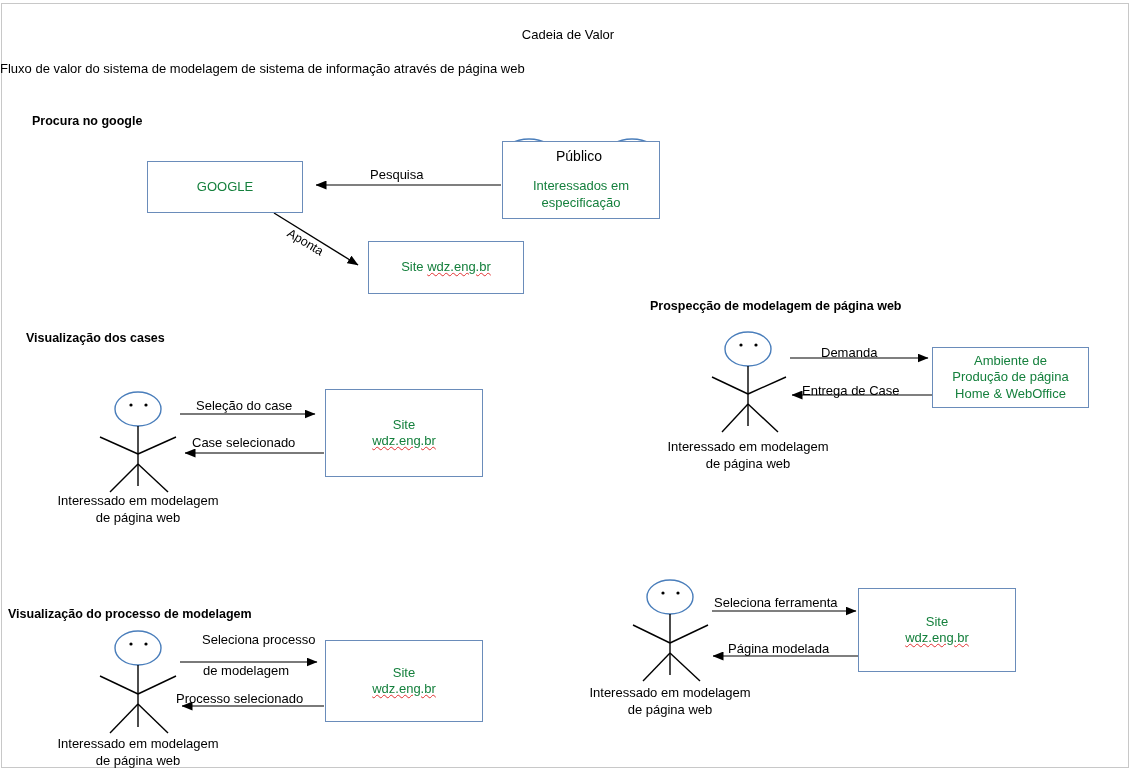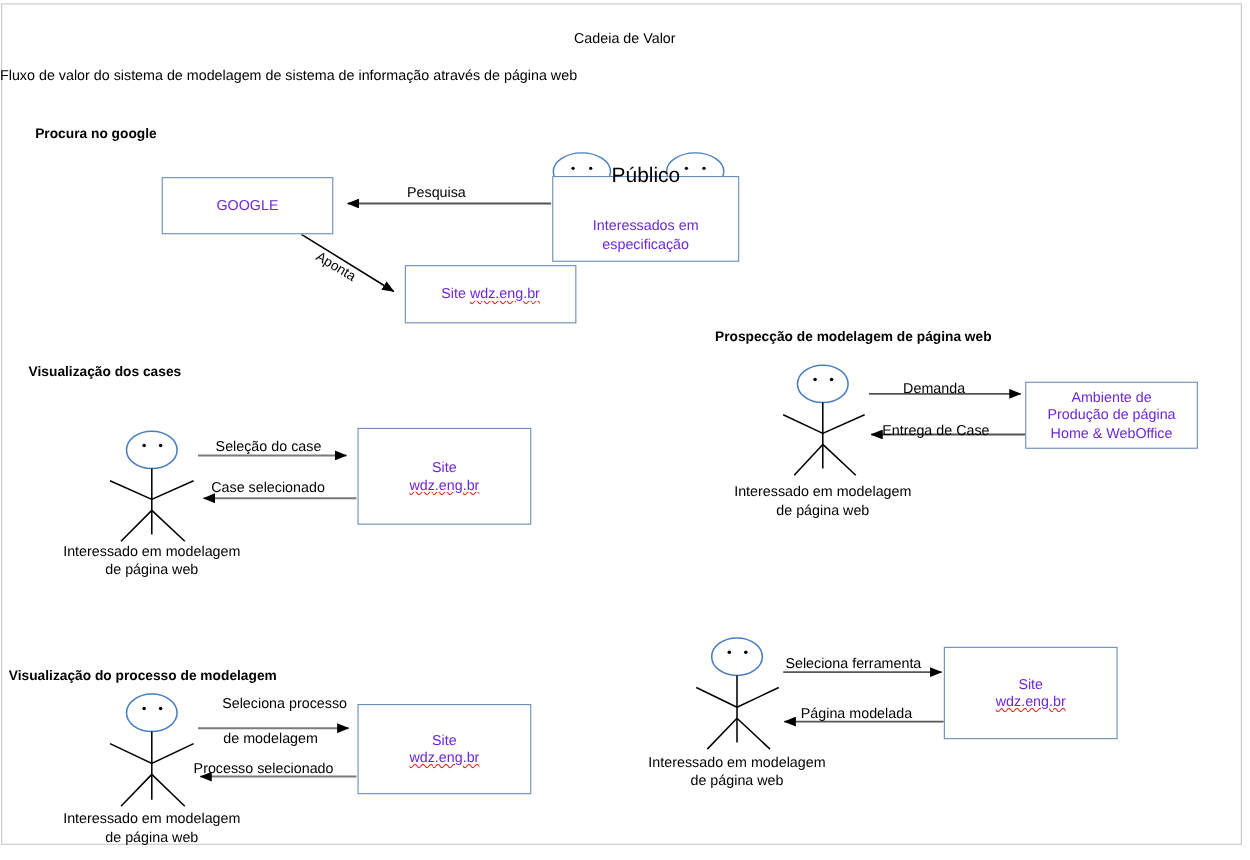--- a/index.html
+++ b/index.html
@@ -48,21 +48,21 @@
   .box {
     position: absolute;
     box-sizing: border-box;
     border: 1.2px solid #6a8cba;
     background: #ffffff;
     display: flex;
     align-items: center;
     justify-content: center;
     text-align: center;
     font-size: 13px;
-    color: #6d28d9;
+    color: #15803d;
     line-height: 1.25;
   }
   .box-label { display: block; }
   .spell {
     text-decoration: underline;
     text-decoration-style: wavy;
     text-decoration-color: #e03030;
     text-decoration-thickness: 1px;
     text-underline-offset: 1px;
   }
@@ -214,24 +214,24 @@
   <div class="txt section-heading" style="left:32px; top:114px;">Procura no google</div>
 
   <div class="box" style="left:147px; top:161px; width:156px; height:52px;">
     <span class="box-label">GOOGLE</span>
   </div>
 
   <div class="box" style="left:368px; top:241px; width:156px; height:53px;">
     <span class="box-label">Site <span class="spell">wdz.eng.br</span></span>
   </div>
 
-  <div class="box" style="left:502px; top:141px; width:170px; height:78px; align-items:flex-end; justify-content:center; padding-bottom:6px;margin-top:19px;">
+  <div class="box" style="left:502px; top:141px; width:158px; height:78px; align-items:flex-end; justify-content:center; padding-bottom:6px;">
     <span class="box-label" style="line-height:1.3;"><span>Interessados em</span><br><span>especificação</span></span>
   </div>
-  <div class="txt" style="left:556px; top:148px; font-size:19px;">Público</div>
+  <div class="txt" style="left:556px; top:148px; font-size:14px;">Público</div>
 
   <div class="arrow-label" style="left:370px; top:167px;text-align:center;">Pesquisa</div>
 
   <div class="rot-label" style="left:292px; top:226px; transform: rotate(31deg);">Aponta</div>
 
   <div class="txt section-heading" style="left:26px; top:331px;">Visualização dos cases</div>
 
   <div class="box" style="left:325px; top:389px; width:158px; height:88px;">
     <span class="box-label"><span>Site</span><br><span class="spell">wdz.eng.br</span></span>
   </div>

